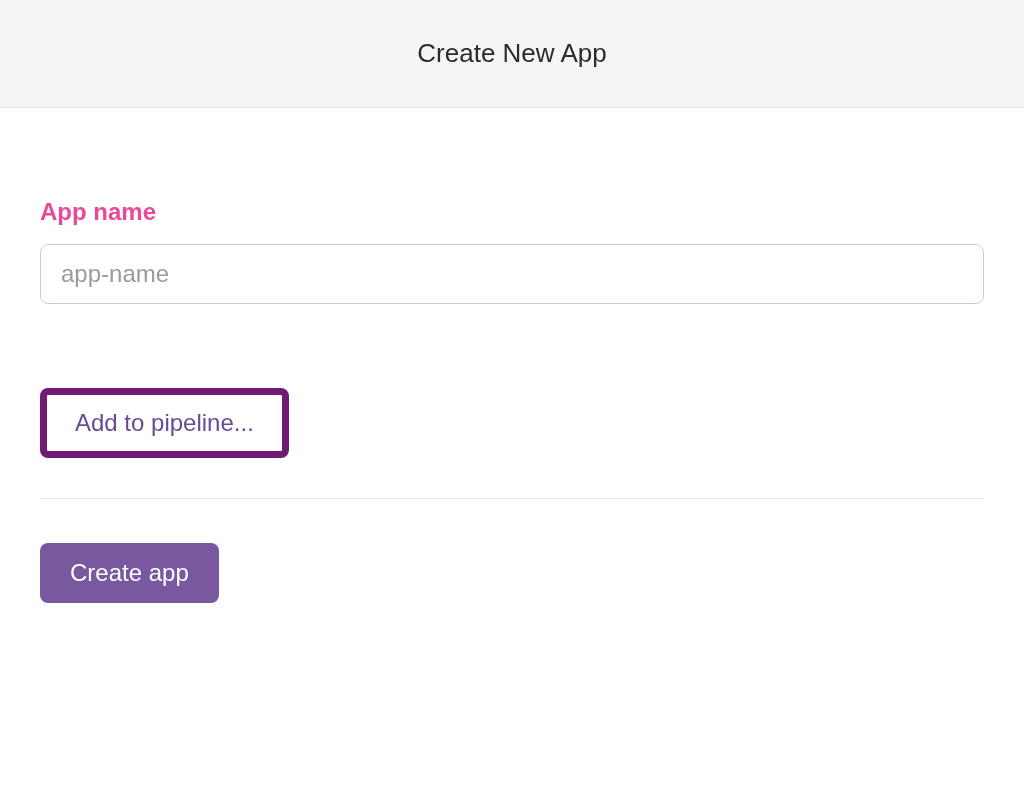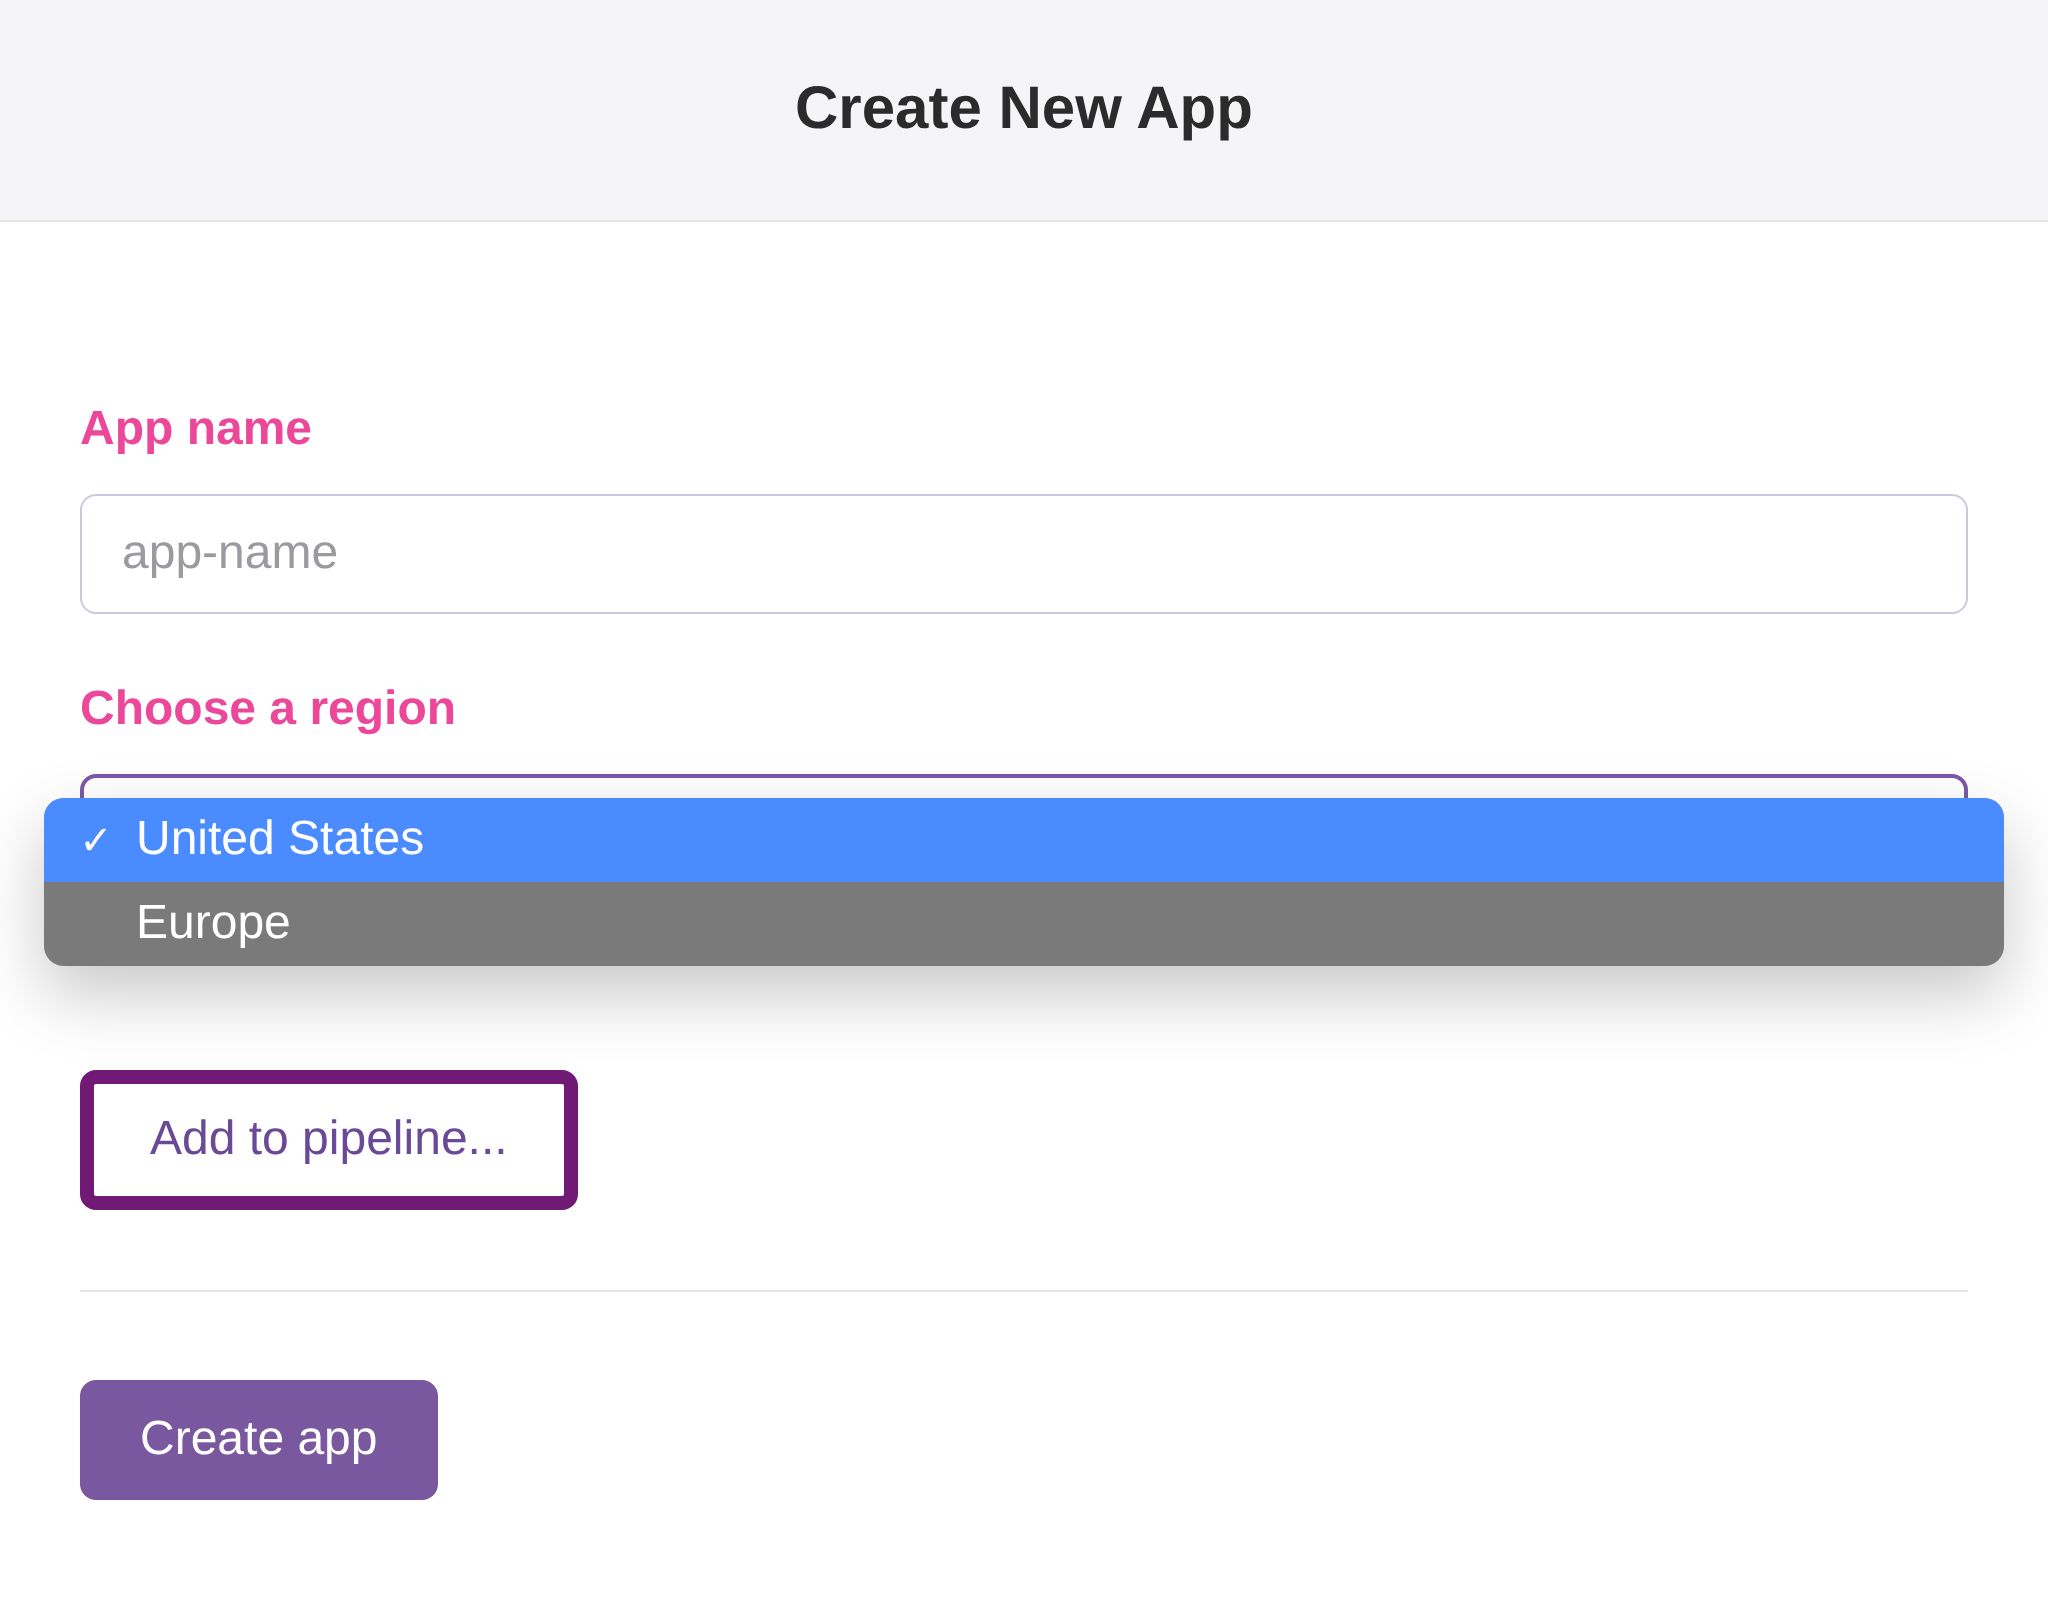--- a/index.html
+++ b/index.html
@@ -14,22 +14,22 @@
       height: 801px;
       overflow: hidden;
     }
     .header {
       background: #f5f5f7;
       border-bottom: 1px solid #e5e5e8;
       padding: 38px 0;
       text-align: center;
     }
     .header-title {
-      font-size: 30px;
-      font-weight: 700;
+      font-size: 26px;
+      font-weight: 400;
       color: #2b2b2b;
     }
     .form-area {
       padding: 90px 40px 0 40px;
       position: relative;
     }
     .field-group {
       margin-bottom: 34px;
       position: relative;
     }
@@ -134,36 +134,20 @@
   <h1 class="header-title">Create New App</h1>
 </div>
 
 <div class="form-area">
 
   <div class="field-group">
     <label class="field-label">App name</label>
     <input type="text" class="text-input" placeholder="app-name" style="">
   </div>
 
-  <div class="field-group">
-    <label class="field-label">Choose a region</label>
-
-    <div class="region-select-box">
-      <div class="dropdown">
-        <div class="dropdown-item selected">
-          <span class="check-icon">✓</span>
-          <span>United States</span>
-        </div>
-        <div class="dropdown-item">
-          <span class="check-icon">✓</span>
-          <span>Europe</span>
-        </div>
-      </div>
-    </div>
-  </div>
 
   <div class="pipeline-row">
     <button class="pipeline-button">Add to pipeline...</button>
   </div>
 
   <hr class="divider">
 
   <div class="create-row">
     <button class="create-button">Create app</button>
   </div>

